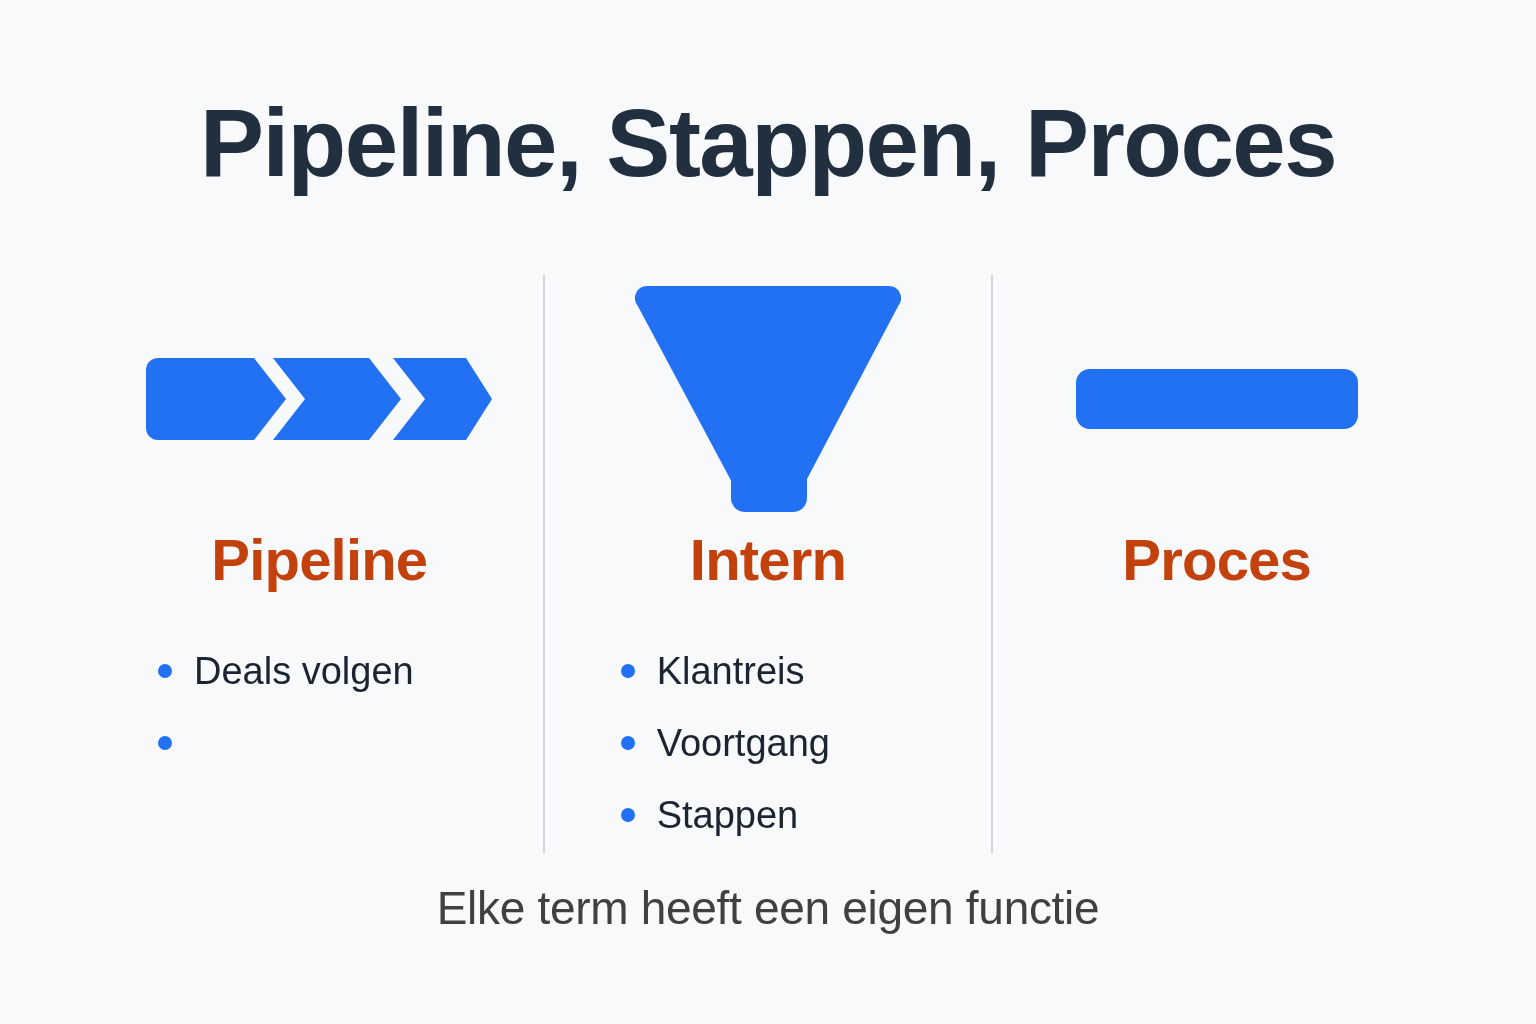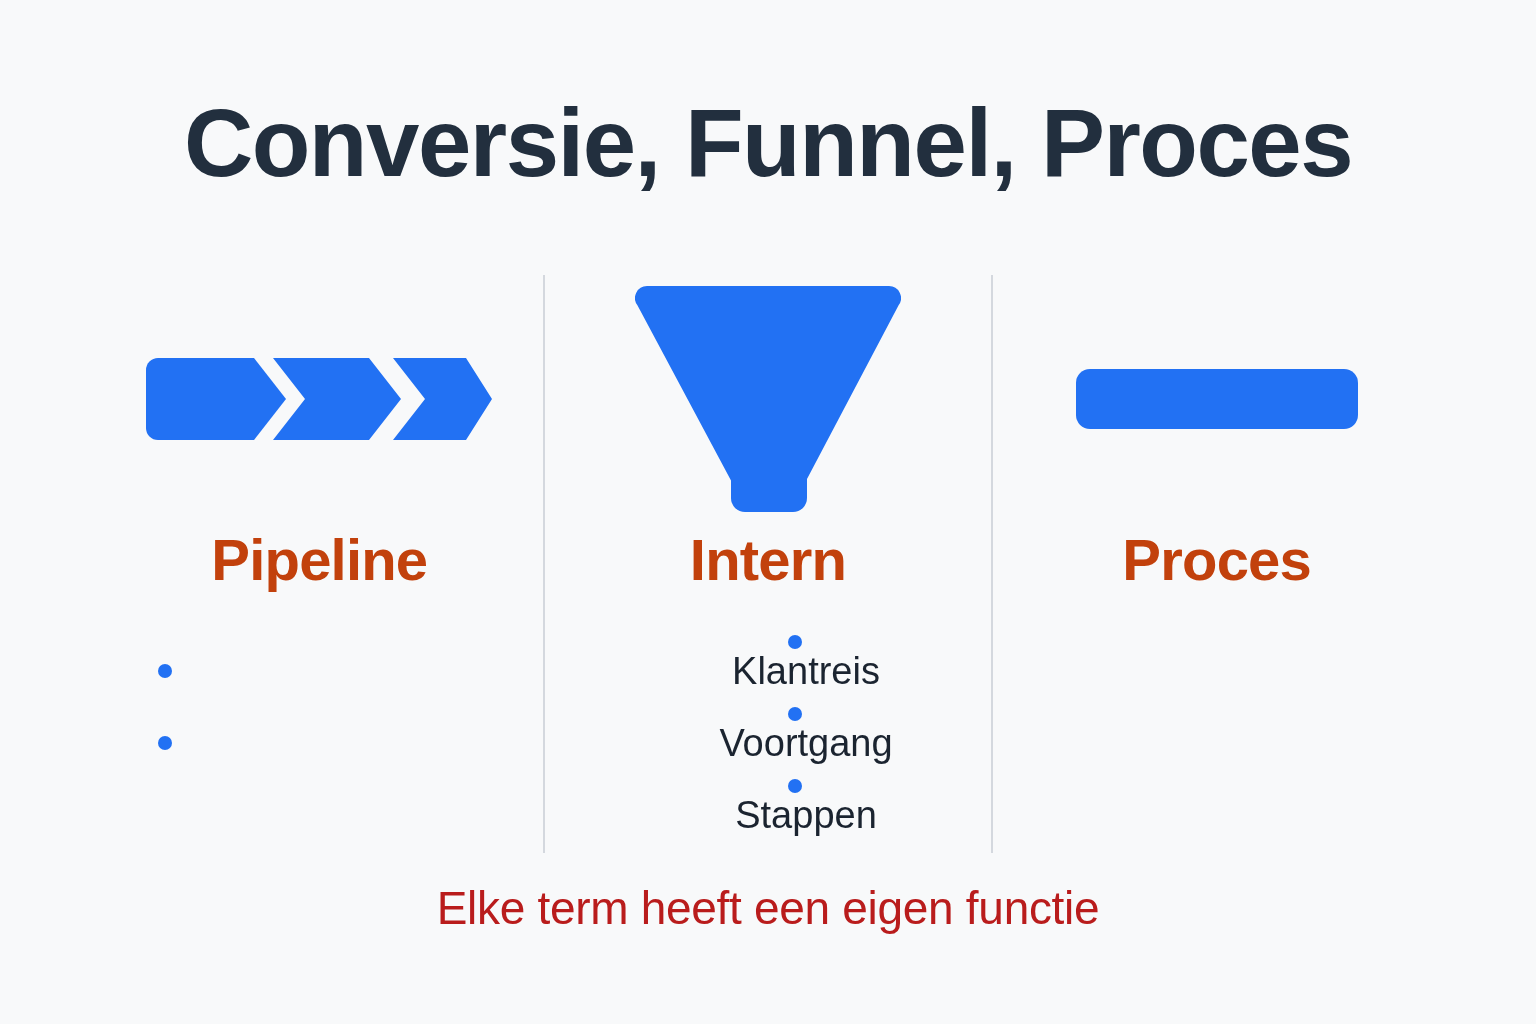--- a/index.html
+++ b/index.html
@@ -114,63 +114,64 @@
   .bullet-text {
     font-size: 38px;
     line-height: 44px;
     color: #1b2430;
     font-weight: 400;
     white-space: nowrap;
   }
 
   
   .column.col-pipeline .bullet-item { padding-left: 62px; }
-  .column.col-funnel   .bullet-item { padding-left: 76px; flex-direction: column; }
+  .column.col-funnel   .bullet-item { padding-left: 76px; }
 
   
   #caption {
     position: absolute;
     top: 880px;
     left: 0;
     width: 1536px;
     text-align: center;
     font-size: 46px;
     line-height: 56px;
     font-weight: 400;
     letter-spacing: -0.3px;
-    color: #b91c1c;
+    color: #404040;
     white-space: nowrap;
   }
 </style>
 </head>
 <body>
 
 <div id="slide">
 
-  <div id="title">Conversie, Funnel, Proces</div>
+  <div id="title">Pipeline, Stappen, Proces</div>
 
   <div id="columns">
 
     <div class="column col-pipeline">
 
       <div class="icon-slot pipeline-slot">
         <span>
           <svg width="346" height="82" viewBox="0 0 346 82" fill="none" xmlns="http://www.w3.org/2000/svg">
             <path d="M12 0 H108 L140 41 L108 82 H12 A12 12 0 0 1 0 70 V12 A12 12 0 0 1 12 0 Z" fill="#2271f3"></path>
             <path d="M127 0 H223 L255 41 L223 82 H127 L159 41 Z" fill="#2271f3"></path>
             <path d="M247 0 H320 L346 41 L320 82 H247 L279 41 Z" fill="#2271f3"></path>
           </svg>
         </span>
       </div>
 
       <div class="col-heading">Pipeline</div>
 
       <ul class="bullets">
         <li class="bullet-item">
           <span class="bullet-dot"></span>
+          <span class="bullet-text">Deals volgen</span>
         </li>
         <li class="bullet-item">
           <span class="bullet-dot"></span>
         </li>
       </ul>
     </div>
 
     <div class="divider"></div>
 
     <div class="column col-funnel">

